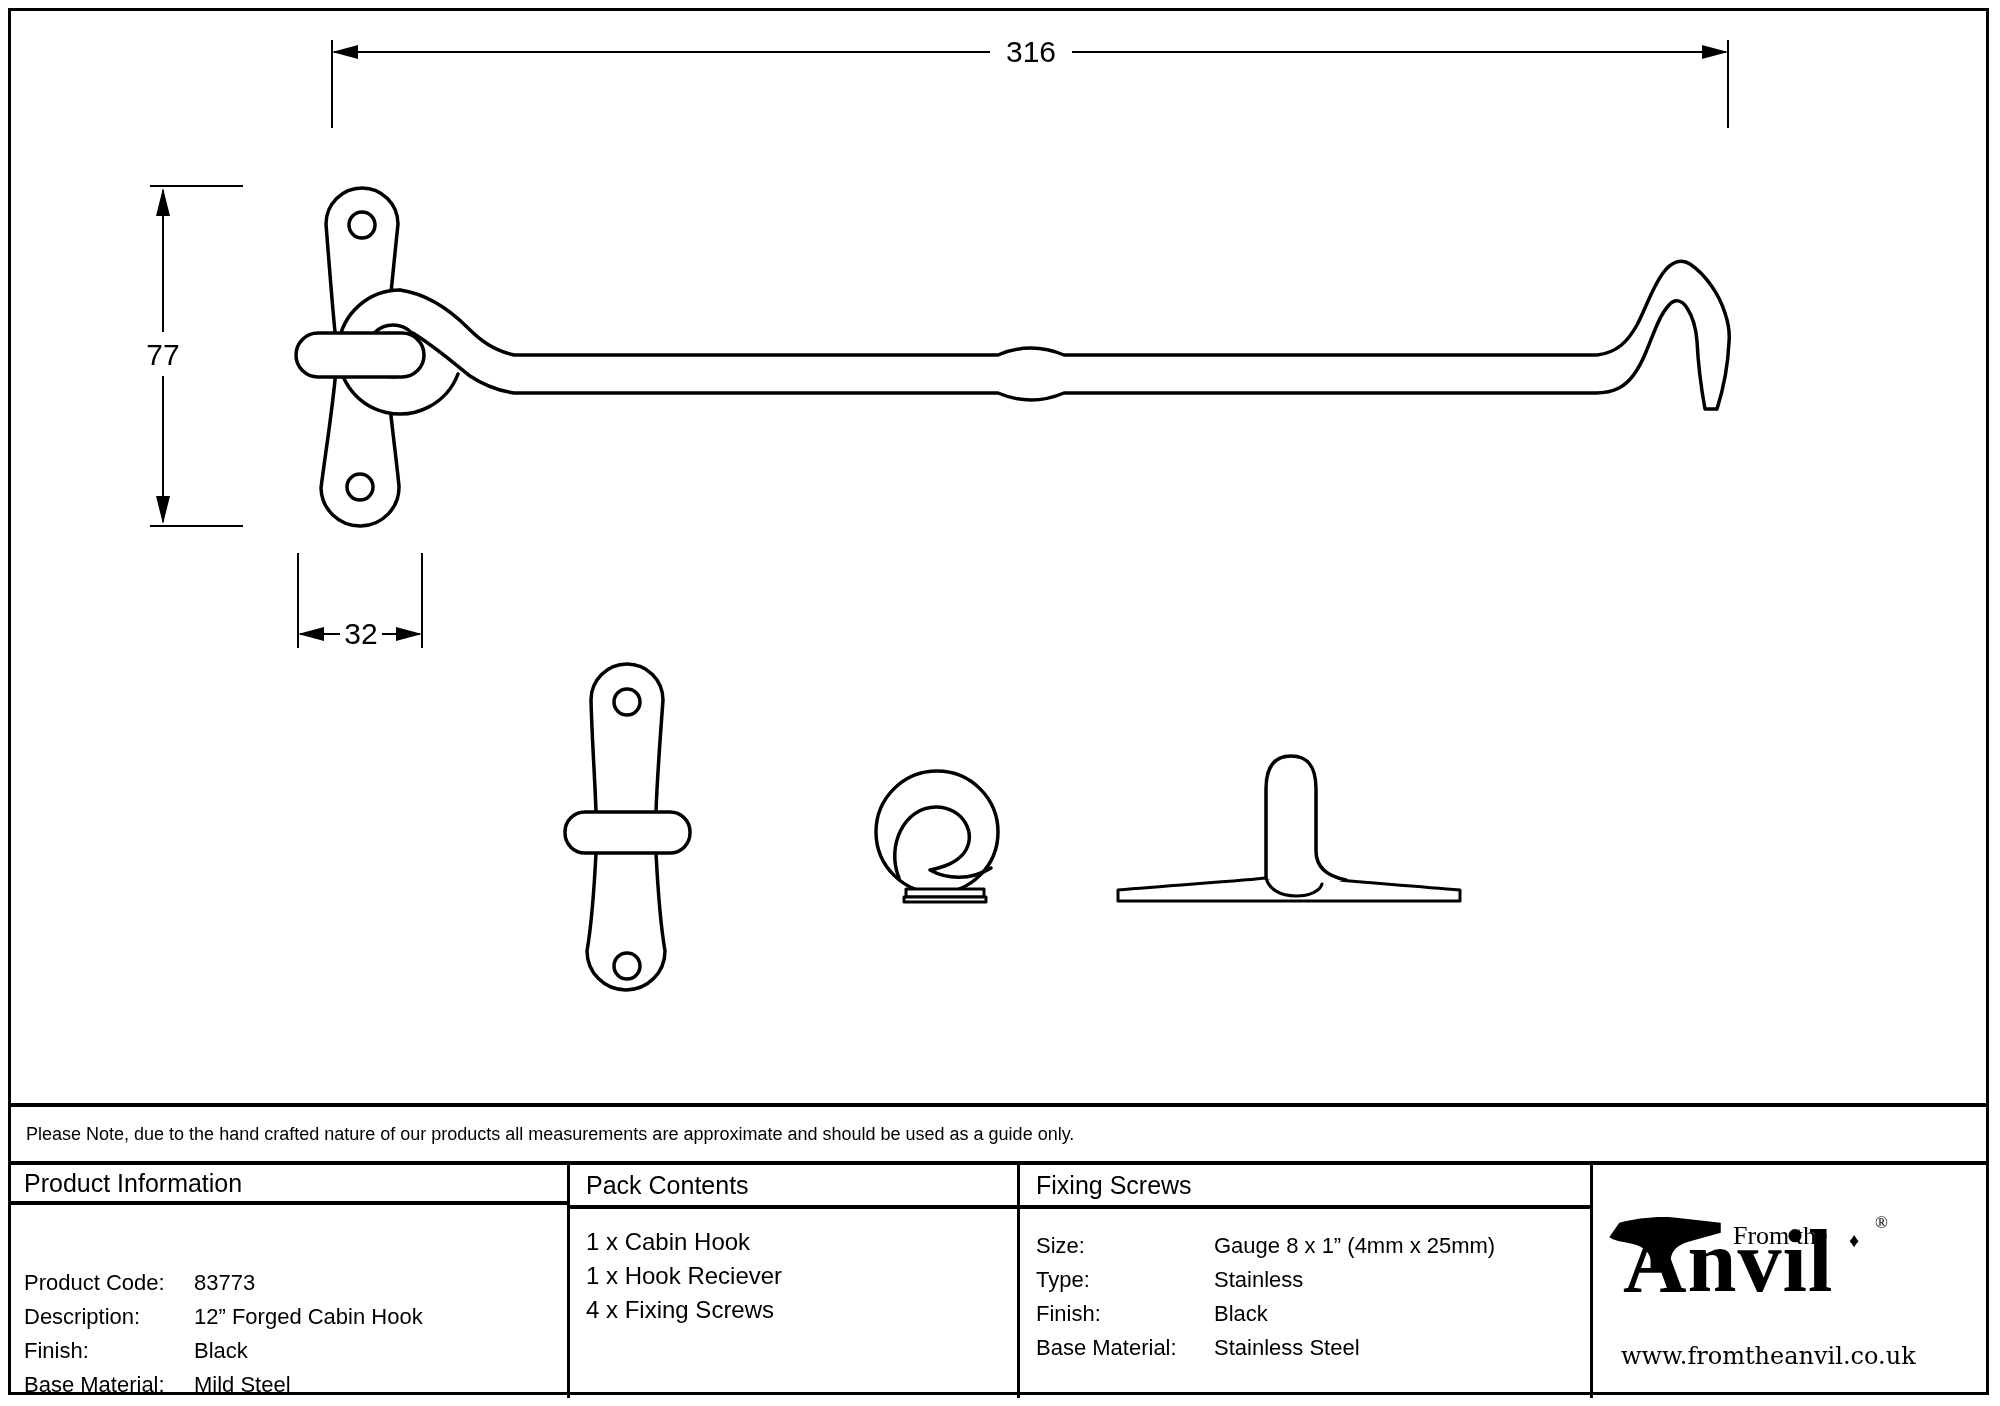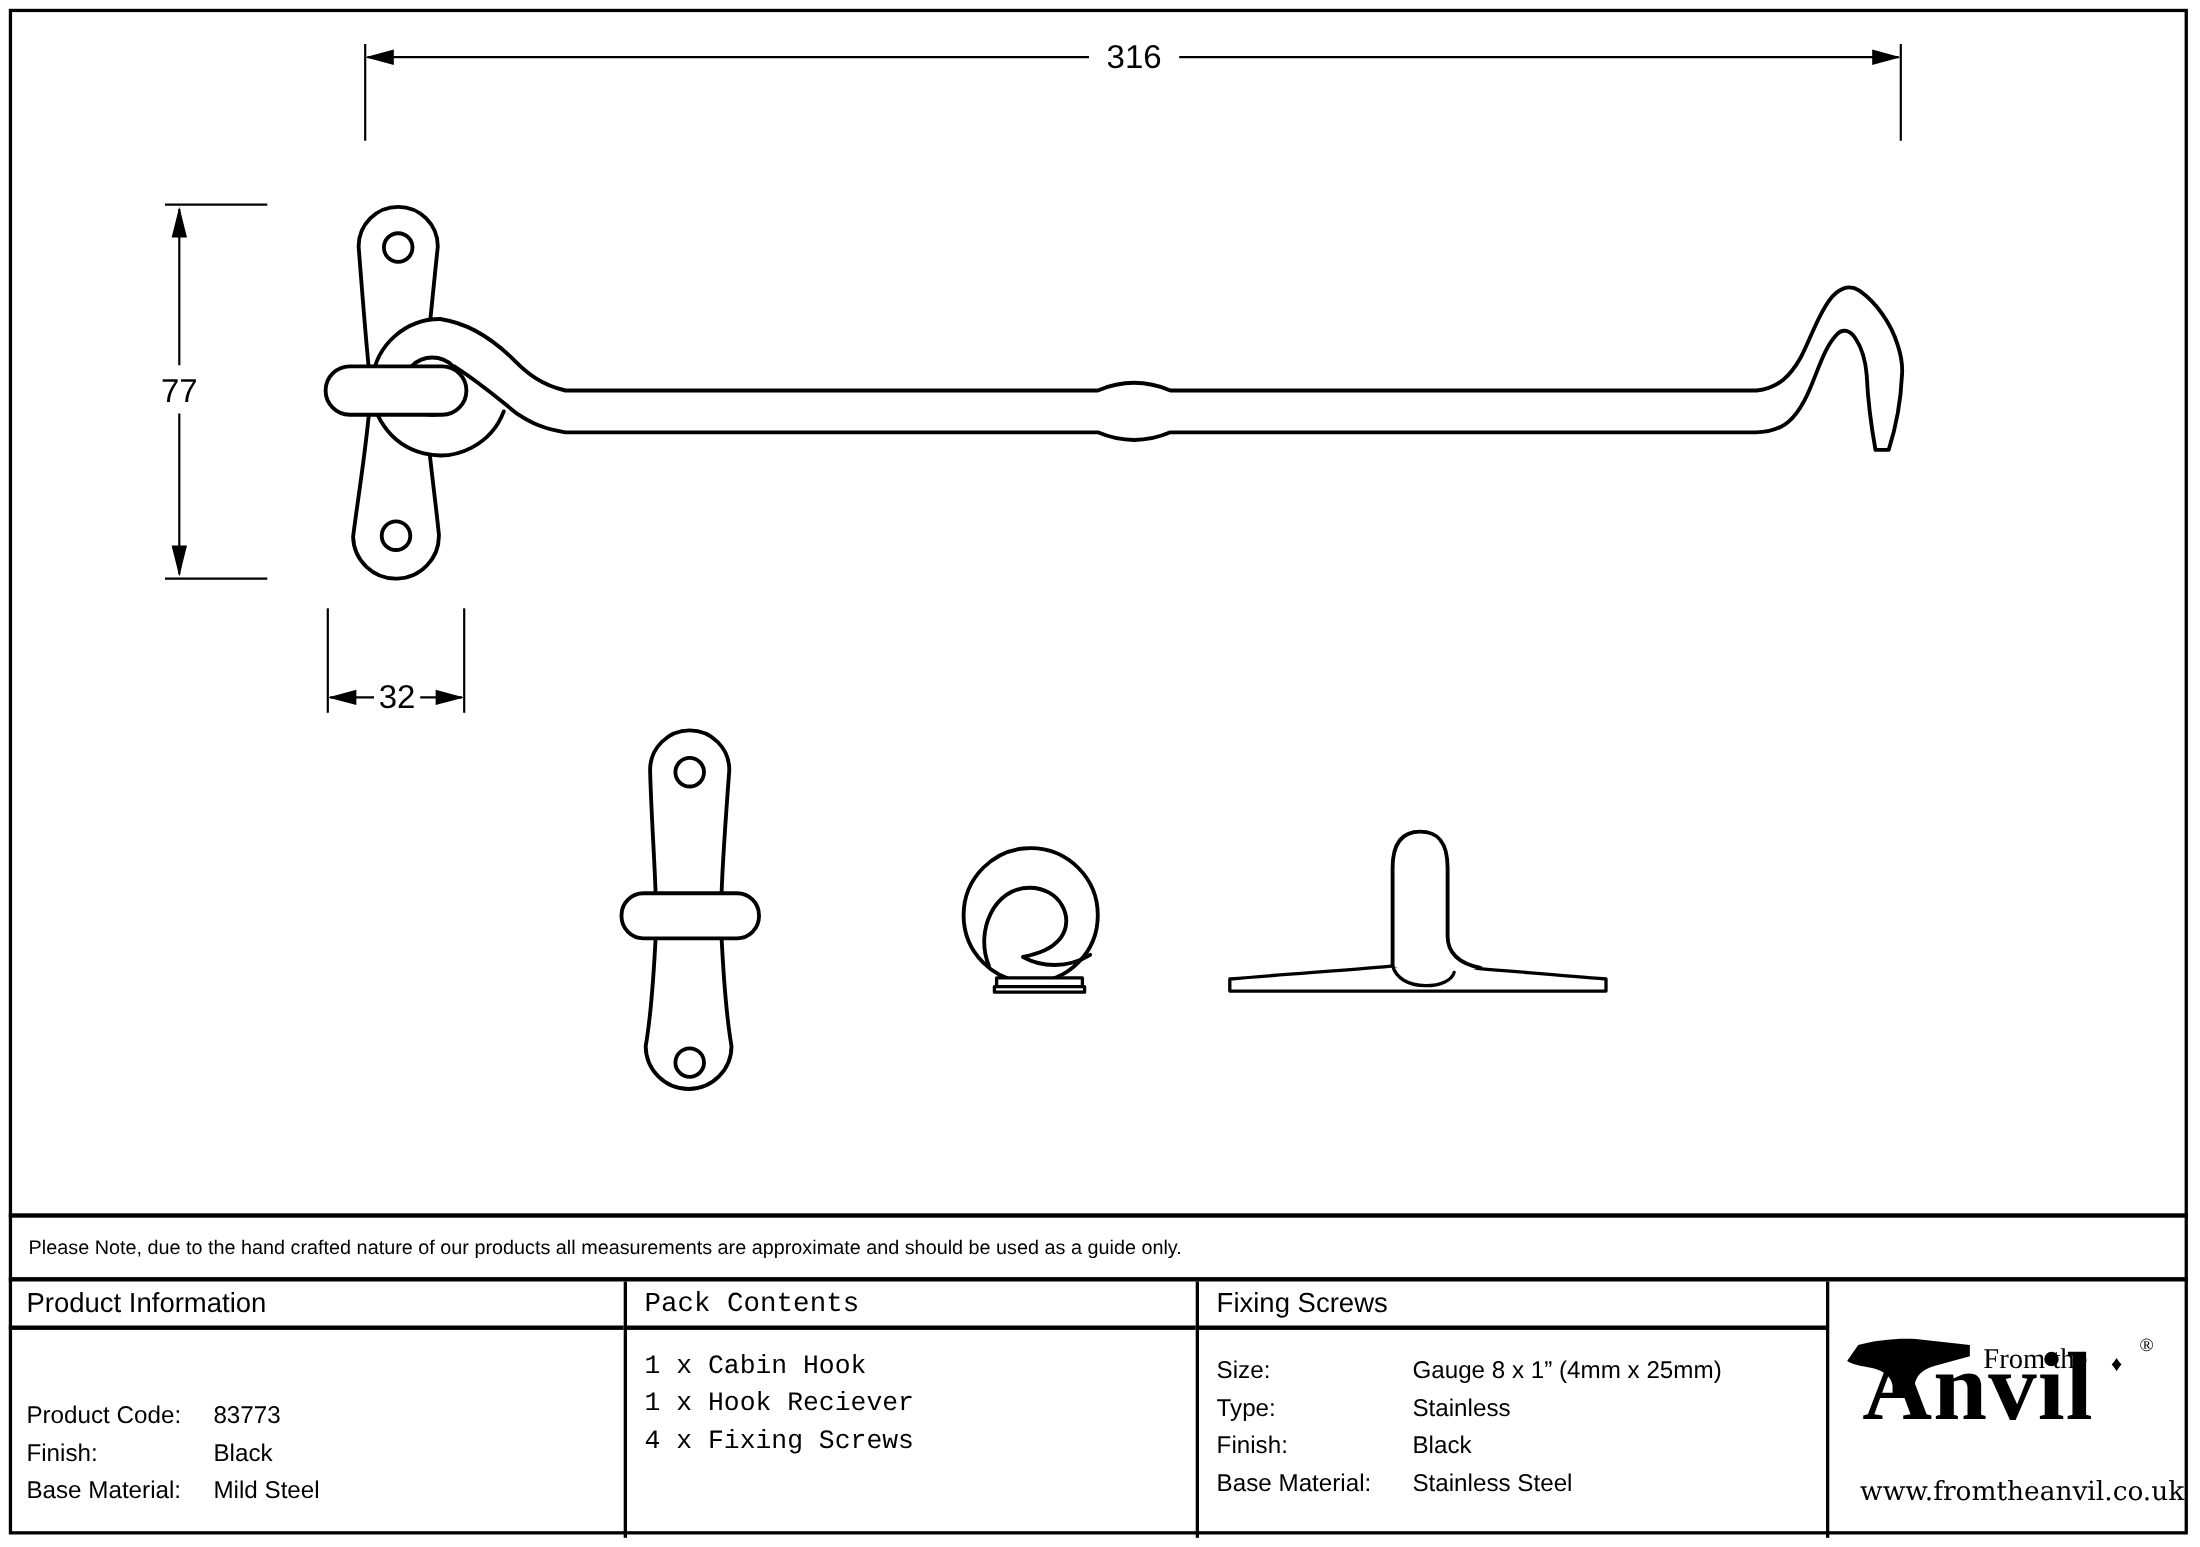--- a/index.html
+++ b/index.html
@@ -3,21 +3,21 @@
 <meta charset="utf-8">
 <style>
   html,body{margin:0;padding:0;background:#fff;}
   body{width:2000px;height:1406px;position:relative;font-family:"Liberation Sans",sans-serif;color:#000;}
   .page-border{position:absolute;left:8px;top:8px;width:1981px;height:1387px;border:3px solid #000;box-sizing:border-box;}
   .drawing-svg{position:absolute;left:8px;top:8px;width:1981px;height:1095px;}
   .note-row{position:absolute;left:8px;top:1103px;width:1981px;height:58px;border-top:4px solid #000;box-sizing:border-box;display:flex;align-items:center;padding-left:18px;font-size:18px;}
   .info-table{position:absolute;left:8px;top:1161px;width:1981px;height:237px;border-top:4px solid #000;box-sizing:border-box;display:flex;}
   .col{box-sizing:border-box;border-right:3px solid #000;display:flex;flex-direction:column;}
   .col1{width:562px;gap:41px;}
-  .col2{width:520px;font-family:Liberation Mono, monospace;}
+  .col2{width:450px;}
   .col3{width:573px;}
   .col4{width:326px;border-right:none;position:relative;}
   .col-header{height:44px;border-bottom:4px solid #000;box-sizing:border-box;display:flex;align-items:center;padding-left:16px;font-size:25px;}
   .col-body{flex:1;padding:16px 0 0 16px;}
   .kv-row{display:flex;height:34px;align-items:flex-end;font-size:22px;}
   .kv-row .k{width:170px;flex:none;}
   .col3 .kv-row .k{width:178px;}
   .list-row{display:flex;height:34px;align-items:center;font-size:24px;}
   
   .logo{position:absolute;left:28px;top:60px;width:270px;}
@@ -117,20 +117,24 @@
   <div class="col col1">
     <div class="col-header">
       <span>Product Information</span>
     </div>
     <div class="col-body">
       <div class="kv-row">
         <span class="k">Product Code:</span>
         <span class="v">83773</span>
       </div>
       <div class="kv-row">
+        <span class="k">Description:</span>
+        <span class="v">12” Forged Cabin Hook</span>
+      </div>
+      <div class="kv-row">
         <span class="k">Finish:</span>
         <span class="v">Black</span>
       </div>
       <div class="kv-row">
         <span class="k">Base Material:</span>
         <span class="v">Mild Steel</span>
       </div>
     </div>
   </div>
 

